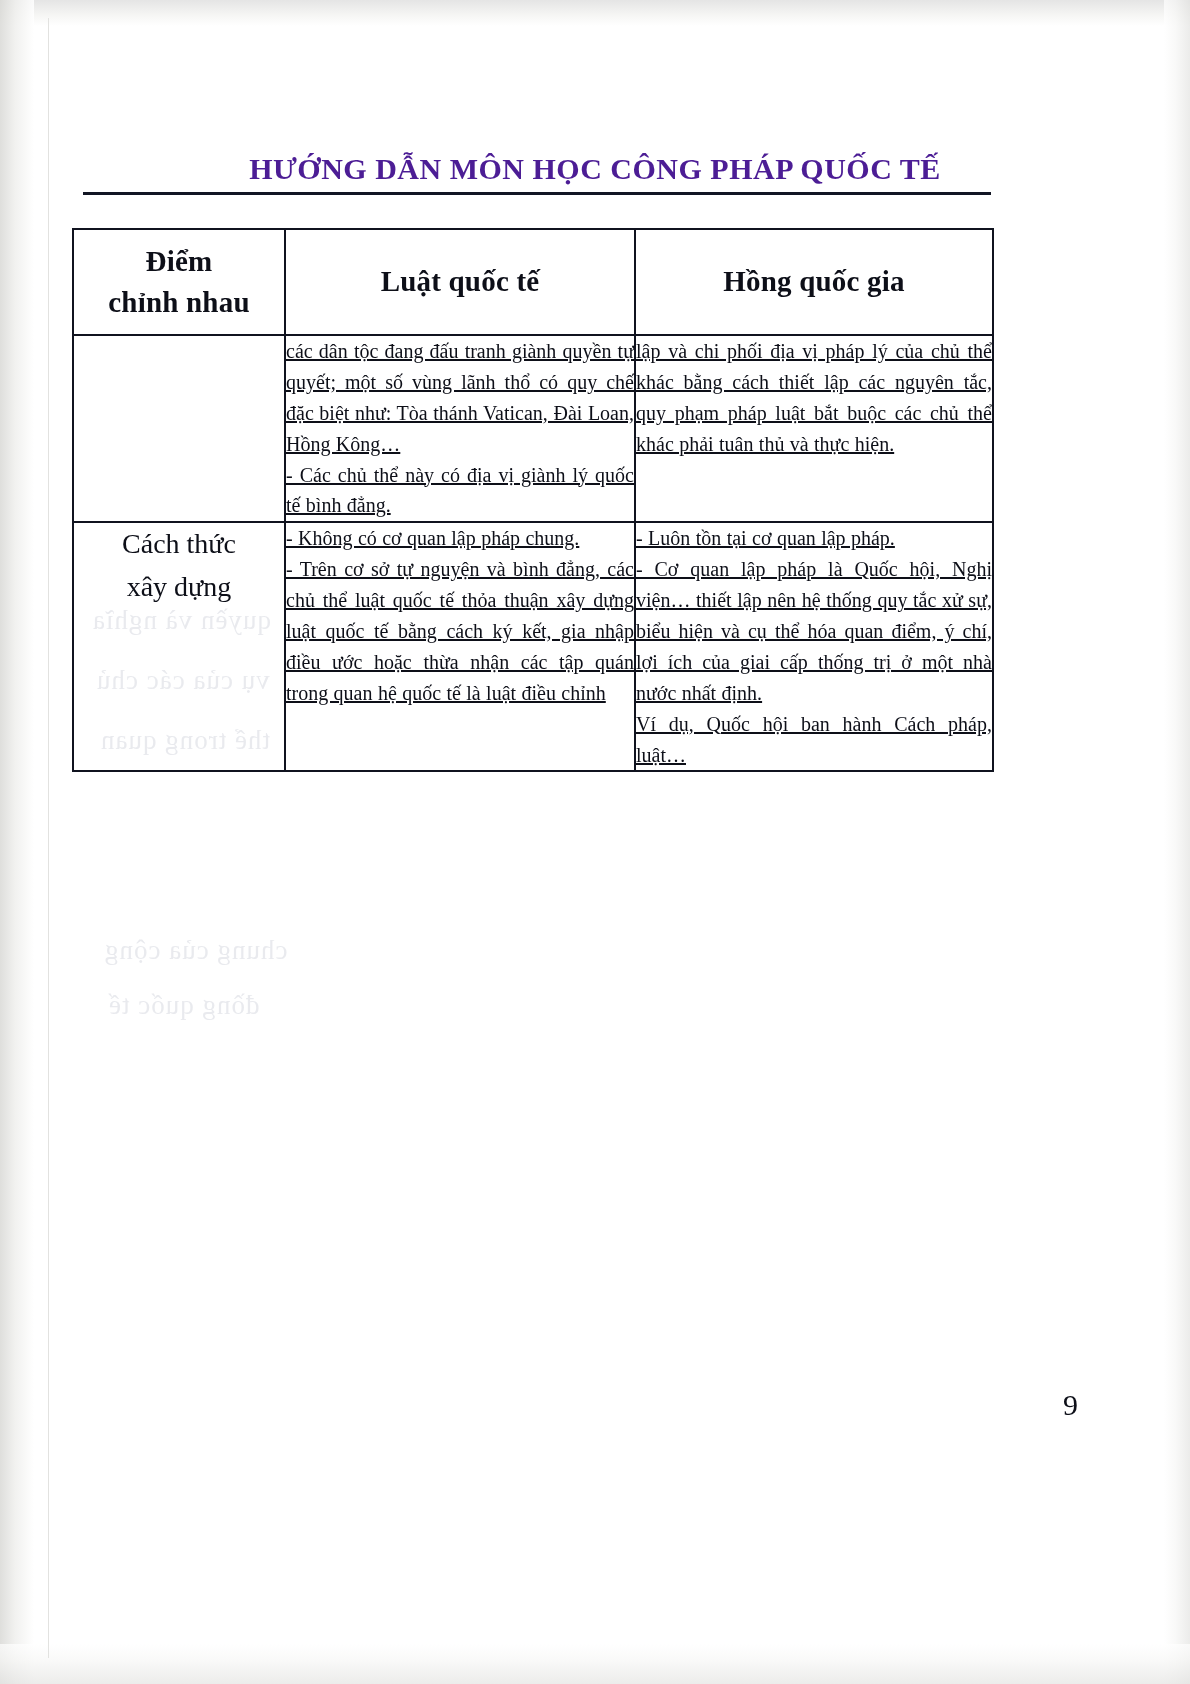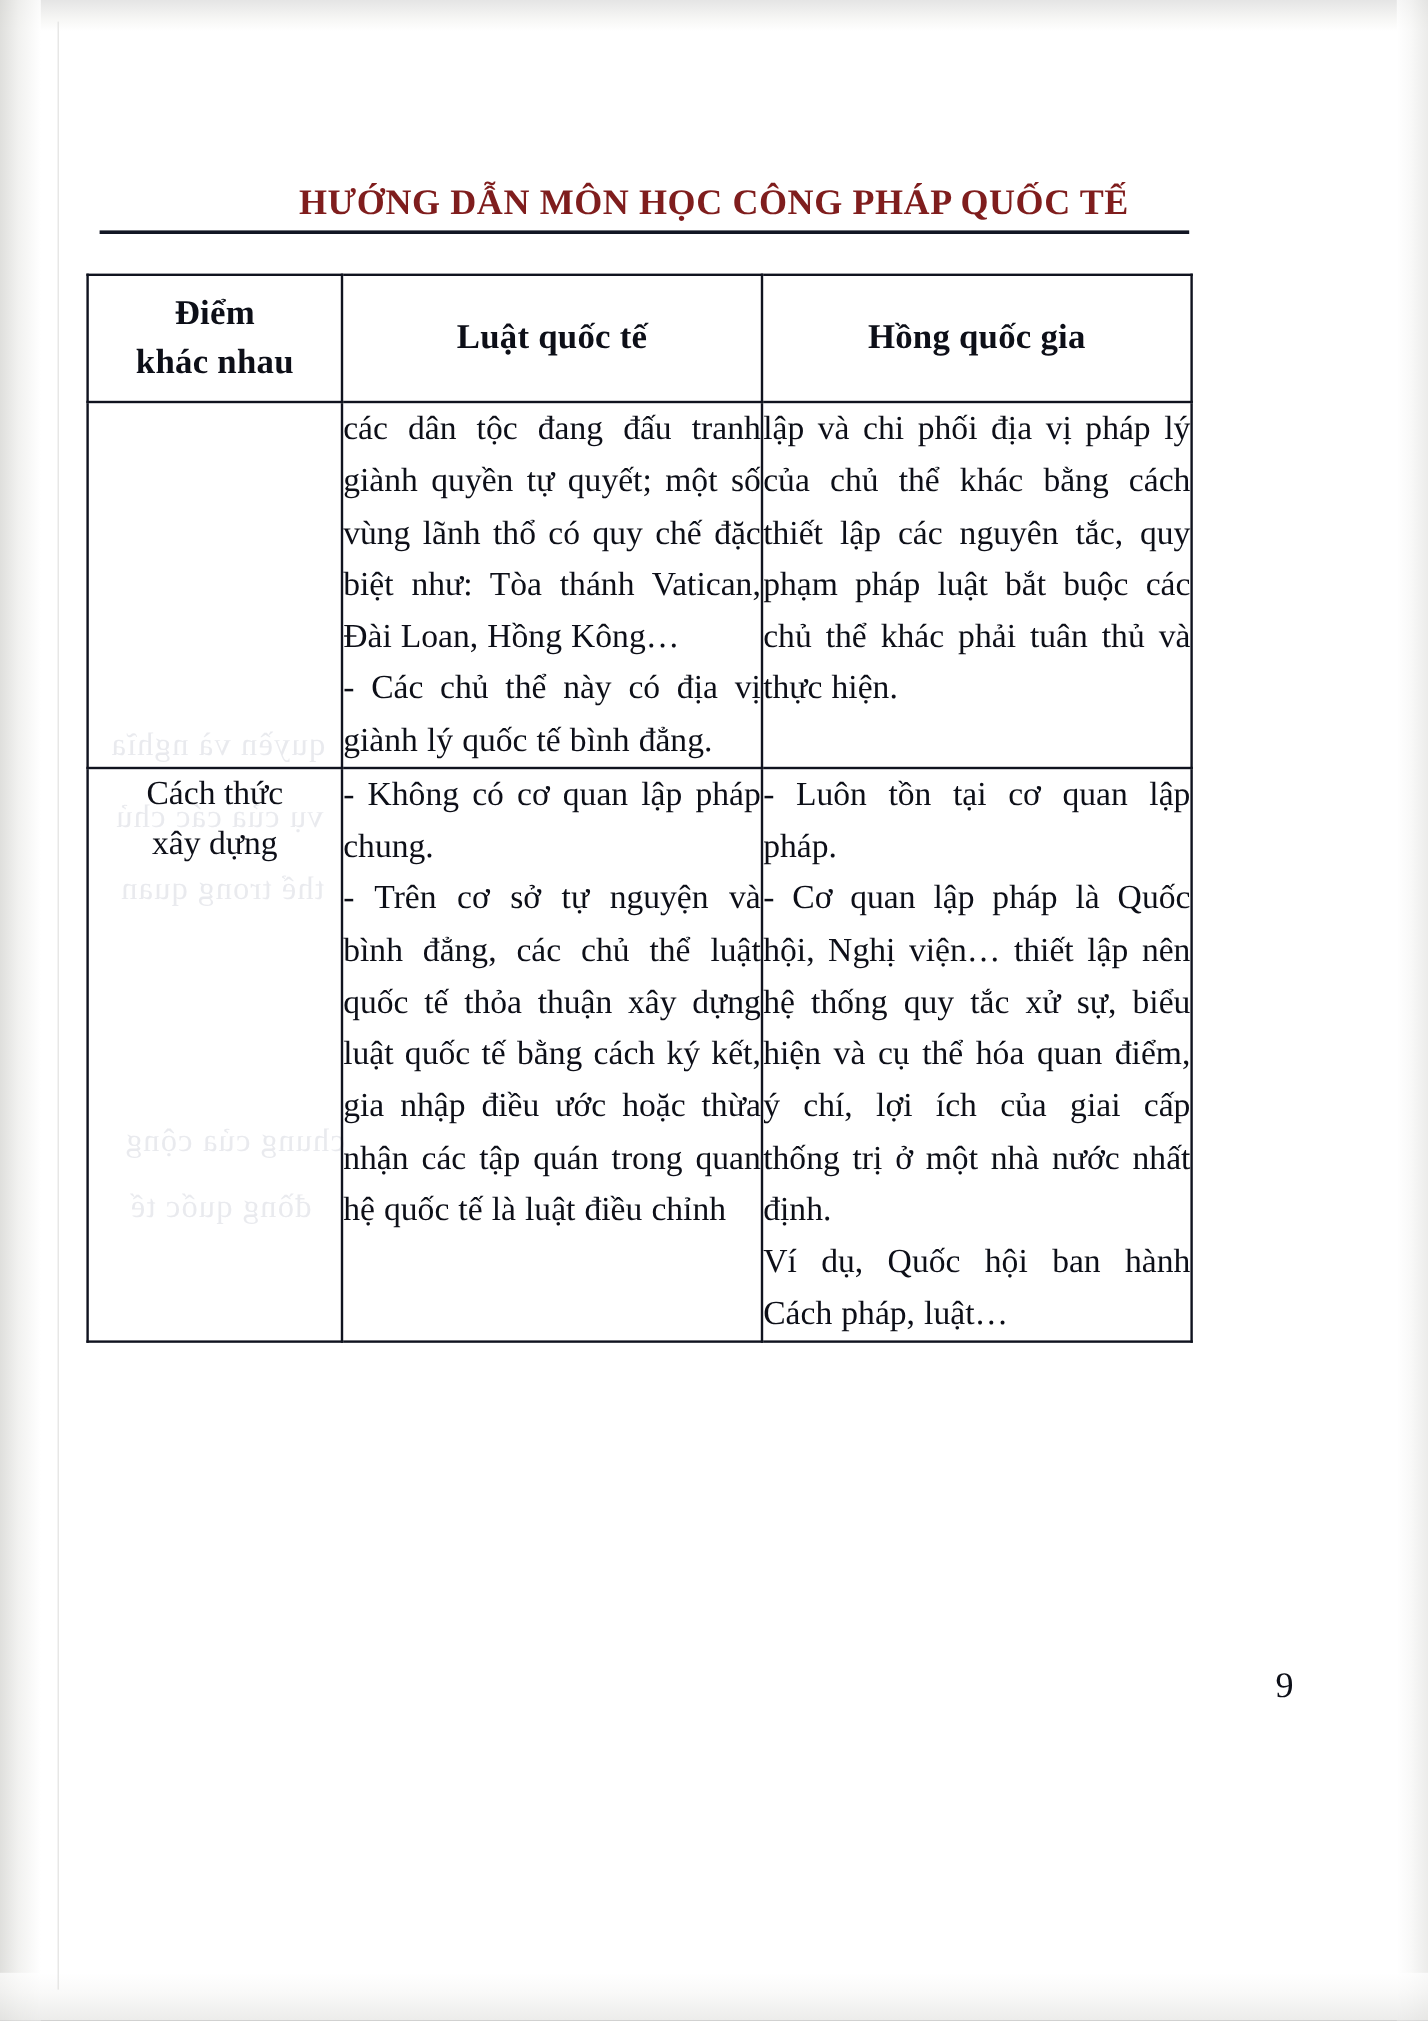--- a/index.html
+++ b/index.html
@@ -64,21 +64,21 @@
   
   .running-head {
     position: absolute;
     left: 0;
     top: 152px;
     width: 1190px;
     text-align: center;
     font-weight: bold;
     font-size: 30px;
     letter-spacing: .5px;
-    color: #7f1d1d;
+    color: #4c1d95;
     white-space: nowrap;
   }
   .head-rule {
     position: absolute;
     left: 83px;
     top: 192px;
     width: 908px;
     height: 3px;
     background: #121624;
   }
@@ -121,27 +121,28 @@
     text-align: center;
     vertical-align: middle;
     font-size: 28px;
     line-height: 1.52;
     padding: 10px 8px;
   }
   .label-cell span { display: block; text-align: center; }
 
   
   .para {
-    font-size: 28px;
+    font-size: 20px;
     line-height: 1.545;
     text-align: justify;
     text-align-last: left;
     margin: 0;
     word-spacing: .02em;
     hyphens: none;
+    text-decoration: underline;
   }
   .para + .para { margin-top: 0; }
 
   
   .folio {
     position: absolute;
     right: 112px;
     top: 1388px;
     font-size: 30px;
     font-weight: normal;
@@ -190,21 +191,21 @@
   <table class="cmp-table">
     <colgroup>
       <col class="col-label">
       <col class="col-intl">
       <col class="col-natl">
     </colgroup>
     <thead>
       <tr>
         <th>
           <span class="head-two-line">Điểm</span>
-          <span class="head-two-line">khác nhau</span>
+          <span class="head-two-line">chỉnh nhau</span>
         </th>
         <th>Luật quốc tế</th>
         <th>Hồng quốc gia</th>
       </tr>
     </thead>
     <tbody>
 
       <tr>
         <td class="label-cell">
           <span></span>

